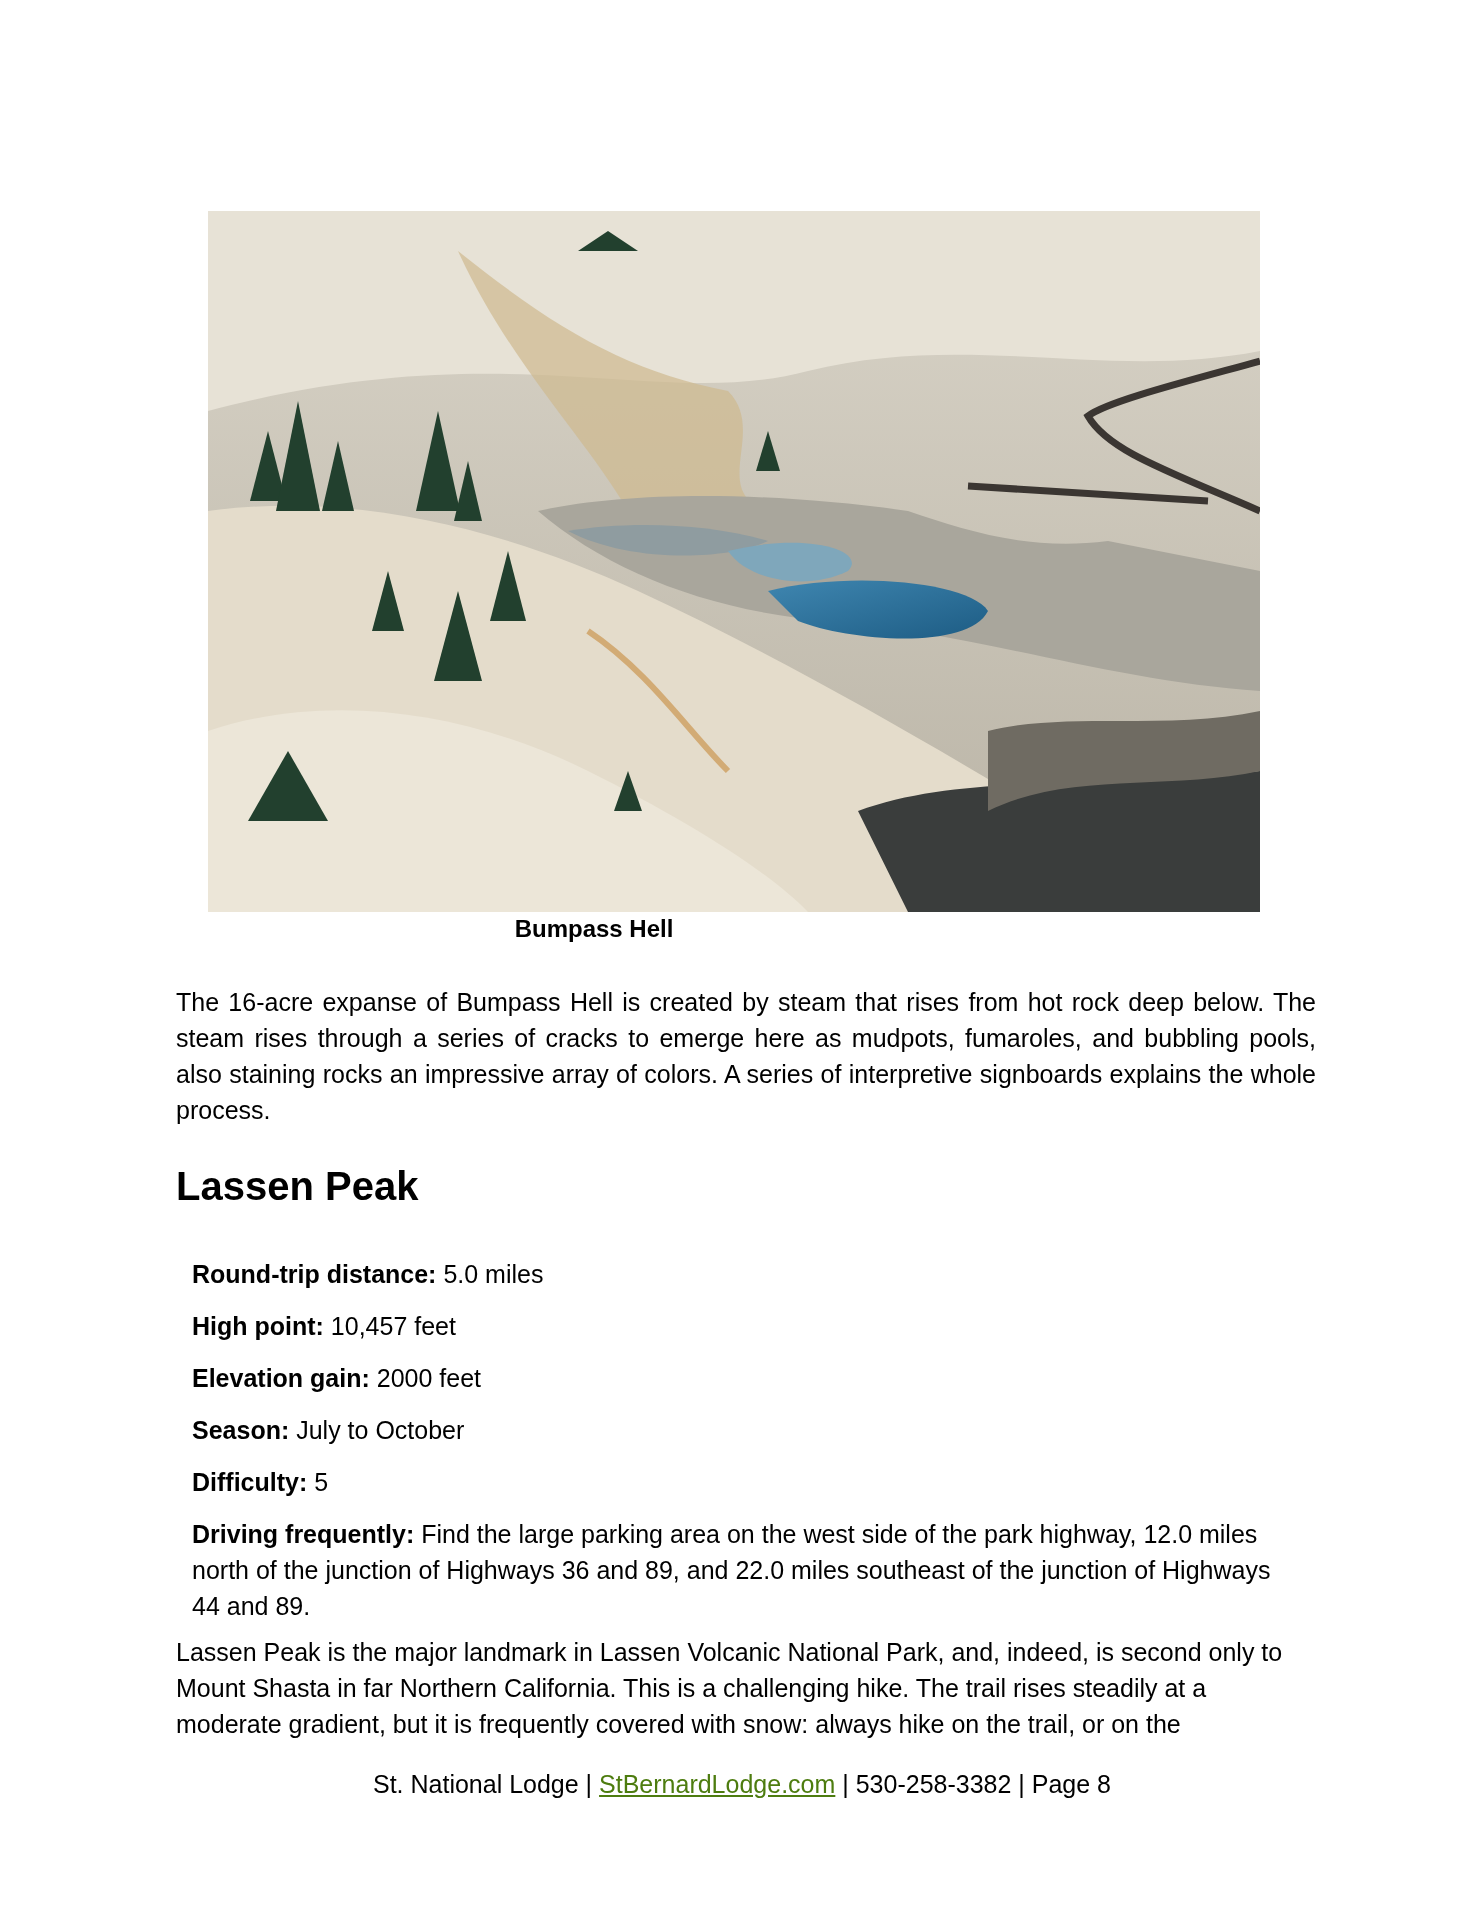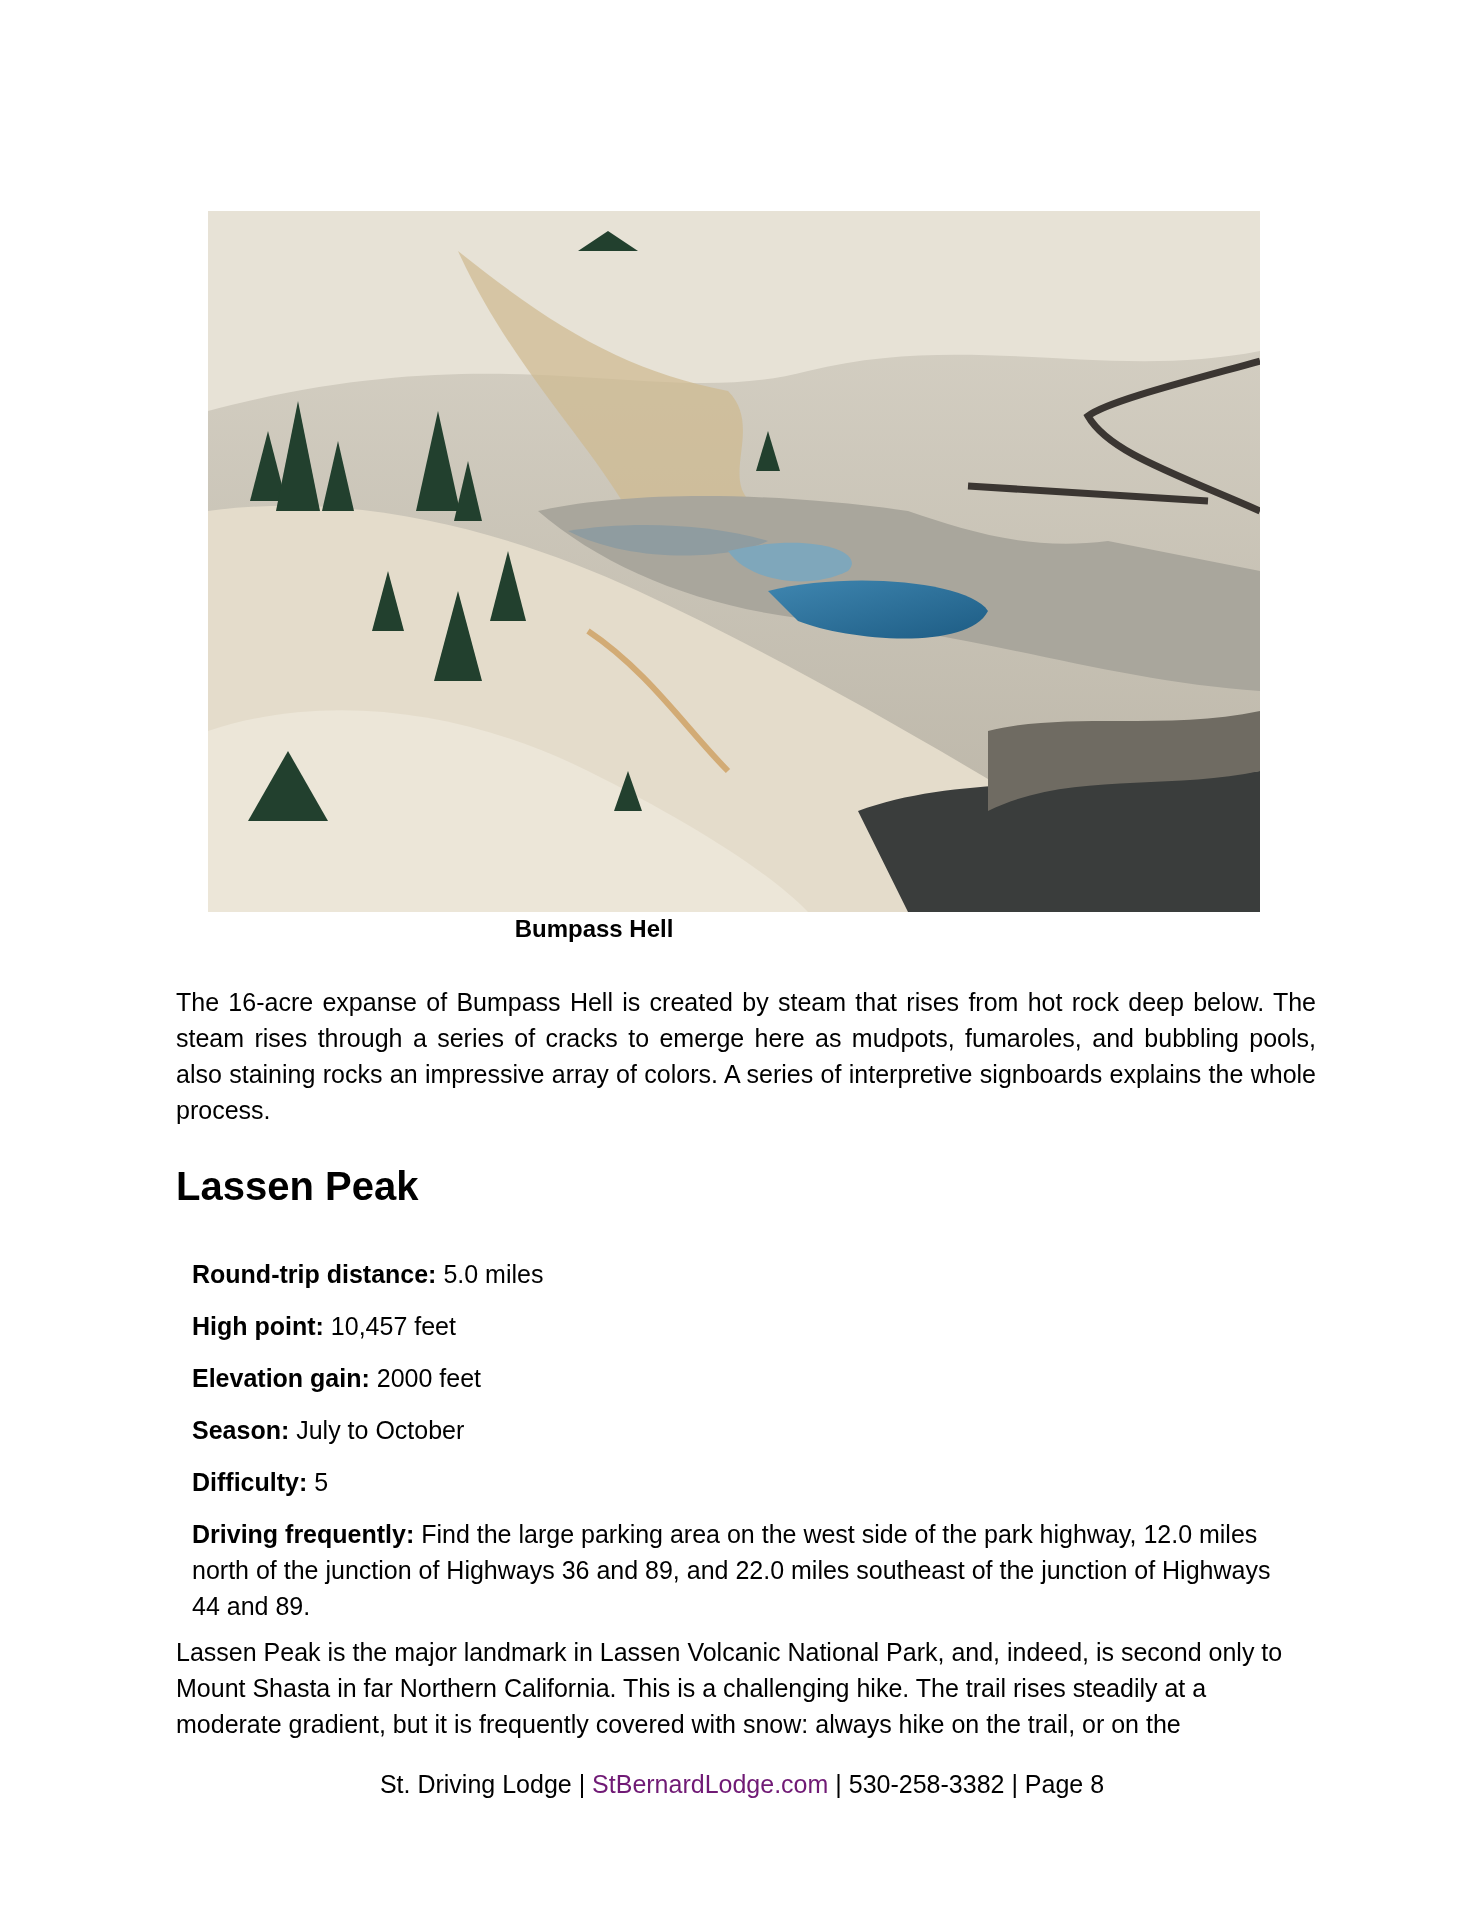--- a/index.html
+++ b/index.html
@@ -23,21 +23,21 @@
   .para1 { top: 984px; text-align: justify; }
   .heading { position: absolute; left: 176px; top: 1164px; font-size: 40px; font-weight: bold; }
   .facts { top: 1240px; }
   .facts div { margin: 16px; }
   .facts b { font-weight: bold; }
   .para2 { top: 1634px; }
   .footer {
     position: absolute; left: 0; width: 1484px; top: 1770px; text-align: center;
     font-size: 25px;
   }
-  .footer a { color: #701a75; }
+  .footer a { color: #4d7c0f; text-decoration: underline; }
 </style>
 </head>
 <body>
 
 <div class="photo" aria-label="Bumpass Hell geothermal area with boardwalk, pools and conifers">
   <svg viewBox="0 0 1052 701" preserveAspectRatio="none">
     <defs>
       <linearGradient id="sky" x1="0" y1="0" x2="0" y2="1">
         <stop offset="0" stop-color="#d9d4c8"></stop>
         <stop offset="1" stop-color="#b9b3a5"></stop>
@@ -91,14 +91,14 @@
   <div><b>High point:</b><span> 10,457 feet</span></div>
   <div><b>Elevation gain:</b><span> 2000 feet</span></div>
   <div><b>Season:</b><span> July to October</span></div>
   <div><b>Difficulty:</b><span> 5</span></div>
   <div><b>Driving frequently:</b><span> Find the large parking area on the west side of the park highway, 12.0 miles north of the junction of Highways 36 and 89, and 22.0 miles southeast of the junction of Highways 44 and 89.</span></div>
 </div>
 
 <p class="body-text para2" style="margin:0;">Lassen Peak is the major landmark in Lassen Volcanic National Park, and, indeed, is second only to Mount Shasta in far Northern California. This is a challenging hike. The trail rises steadily at a moderate gradient, but it is frequently covered with snow: always hike on the trail, or on the</p>
 
 <div class="footer">
-  <span>St. Driving Lodge | </span><a>StBernardLodge.com</a><span> | 530-258-3382 | Page 8</span>
+  <span>St. National Lodge | </span><a>StBernardLodge.com</a><span> | 530-258-3382 | Page 8</span>
 </div>
 
 </body></html>

